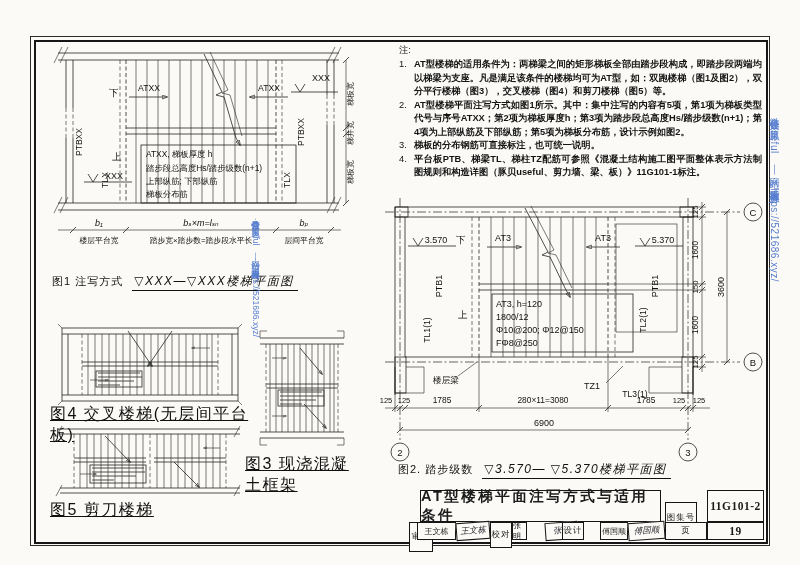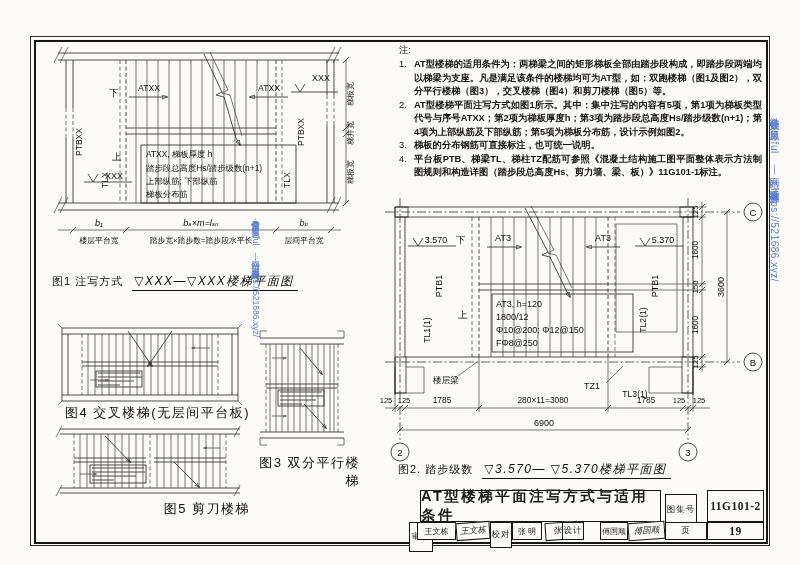--- a/index.html
+++ b/index.html
@@ -16,21 +16,21 @@
   .tiny{stroke:#3a3a3a;stroke-width:.9;}
   
   .notes{position:absolute;left:399px;top:44px;width:363px;font-size:9.3px;line-height:1.45;color:#141414;}
   .notes-h{margin-bottom:1px;}
   .note{display:flex;}
   .note .nn{width:15px;flex:none;}
   .note .nt{flex:1;text-align:justify;font-weight:bold;}
   
   .cap{position:absolute;font-size:11px;letter-spacing:1px;color:#101010;white-space:nowrap;}
   .cap .u{font-size:12px;border-bottom:1.6px solid #101010;padding:0 4px 2px 2px;margin-left:9px;letter-spacing:1.5px;font-style:italic;}
-  .capc{position:absolute;font-size:13px;letter-spacing:1.5px;text-align:right;color:#101010;}
+  .capc{position:absolute;font-size:16px;letter-spacing:1.5px;text-align:left;color:#101010;text-decoration:underline;}
   
   .tb{position:absolute;left:393px;top:490px;width:371px;height:50px;}
   .tb .cell{position:absolute;border:1px solid #161616;box-sizing:border-box;display:flex;align-items:center;justify-content:center;background:#fbfaf6;}
   .tb .title{font-size:14.5px;font-weight:bold;letter-spacing:2.5px;border:1.8px solid #161616;}
   .tb .lab{font-size:8.5px;letter-spacing:1px;}
   .tb .val{font-size:11.5px;font-family:"Liberation Serif","DejaVu Serif",serif;font-weight:bold;letter-spacing:.5px;}
   .tb .nm{font-size:8px;}
   .tb .sig{font-size:8.5px;font-style:italic;color:#26262e;transform:rotate(-4deg);font-family:"Liberation Serif","DejaVu Serif",serif;}
   
   .wm{position:absolute;writing-mode:vertical-rl;text-orientation:mixed;color:#4a74cc;z-index:60;
@@ -124,21 +124,21 @@
     <div class="note">
       <span class="nn">2.</span>
       <span class="nt">AT型楼梯平面注写方式如图1所示。其中：集中注写的内容有5项，第1项为梯板类型代号与序号ATXX；第2项为梯板厚度h；第3项为踏步段总高度Hs/踏步级数(n+1)；第4项为上部纵筋及下部纵筋；第5项为梯板分布筋，设计示例如图2。</span>
     </div>
     <div class="note">
       <span class="nn">3.</span>
       <span class="nt">梯板的分布钢筋可直接标注，也可统一说明。</span>
     </div>
     <div class="note">
       <span class="nn">4.</span>
-      <span class="nt">平台板PTB、梯梁TL、梯柱TZ配筋可参照《混凝土结构施工图平面整体表示方法制图规则和构造详图（踏步段总高度Hs、剪力墙、梁、板）》11G101-1标注。</span>
+      <span class="nt">平台板PTB、梯梁TL、梯柱TZ配筋可参照《混凝土结构施工图平面整体表示方法制图规则和构造详图（豚贝useful、剪力墙、梁、板）》11G101-1标注。</span>
     </div>
   </div>
 
   <svg style="left:380px;top:190px" width="395" height="290" viewBox="0 0 395 290">
     <defs>
       <marker id="a2" markerWidth="7" markerHeight="6" refX="6" refY="2.5" orient="auto">
         <path d="M0 0 L7 2.5 L0 5 Z" fill="#222" stroke="none"></path>
       </marker>
       <pattern id="h2" width="4" height="4" patternUnits="userSpaceOnUse" patternTransform="rotate(45)">
         <line x1="0" y1="0" x2="0" y2="4" stroke="#444" stroke-width="1"></line>
@@ -307,31 +307,31 @@
       <path d="M48 20 L70 46" marker-end="url(#a3)"></path>
       <path d="M52 76 L74 100" marker-end="url(#a3)"></path>
       <line x1="20" y1="30" x2="34" y2="30" marker-end="url(#a3)" class="thin"></line>
       <line x1="20" y1="88" x2="34" y2="88" marker-end="url(#a3)" class="thin"></line>
       <g>
         <rect x="26" y="62" width="46" height="16" fill="#fbfaf6" stroke="none"></rect>
         <path class="tiny" d="M28 64 H70 M28 68 H72 M28 72 H64 M28 76 H50"></path>
       </g>
     </g>
   </svg>
-  <div class="capc" style="left:245px;top:454px;width:115px">图3 双分平行楼梯</div>
+  <div class="capc" style="left:245px;top:454px;width:115px">图3 现浇混凝土框架</div>
 
   <div class="tb">
     <div class="cell title" style="left:27px;top:0;width:241px;height:32px">AT型楼梯平面注写方式与适用条件</div>
-    <div class="cell lab" style="left:272px;top:4px;width:32px;height:32px">图集号</div>
+    <div class="cell lab" style="left:272px;top:12px;width:32px;height:32px">图集号</div>
     <div class="cell val" style="left:314px;top:0;width:57px;height:32px">11G101-2</div>
     <div class="cell lab" style="left:16px;top:32px;width:24px;height:30px">审核</div>
     <div class="cell nm" style="left:24px;top:32px;width:39px;height:18px">王文栋</div>
     <div class="cell sig" style="left:63px;top:32px;width:34px;height:18px">王文栋</div>
     <div class="cell lab" style="left:97px;top:32px;width:22px;height:26px">校对</div>
-    <div class="cell nm" style="left:119px;top:32px;width:30px;height:18px">张 明</div>
+    <div class="cell nm" style="left:119px;top:32px;width:15px;height:18px">张 明</div>
     <div class="cell sig" style="left:152px;top:32px;width:33px;height:18px">张明</div>
     <div class="cell lab" style="left:169px;top:32px;width:22px;height:18px">设计</div>
     <div class="cell nm" style="left:207px;top:32px;width:28px;height:18px">傅国顺</div>
     <div class="cell sig" style="left:235px;top:32px;width:37px;height:18px">傅国顺</div>
     <div class="cell lab" style="left:272px;top:32px;width:42px;height:18px">页</div>
     <div class="cell val" style="left:314px;top:32px;width:57px;height:18px">19</div>
   </div>
 
   <div class="wm wm-l">微信公众号：豚贝useful｜网站：大橡工程资源 https://521686.xyz/</div>
   <div class="wm wm-r">微信公众号：豚贝useful ｜ 网站：大橡工程资源 https://521686.xyz/</div>

